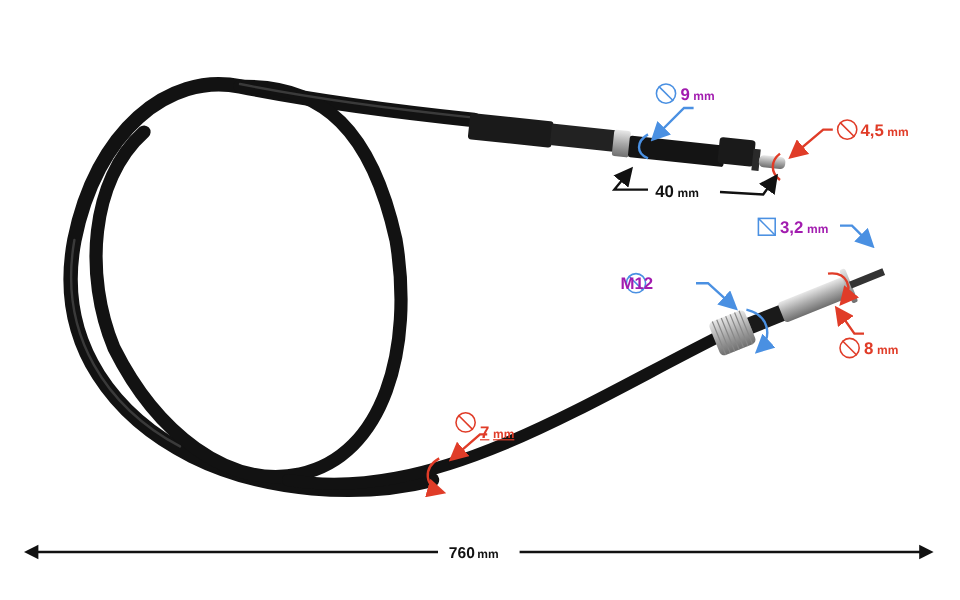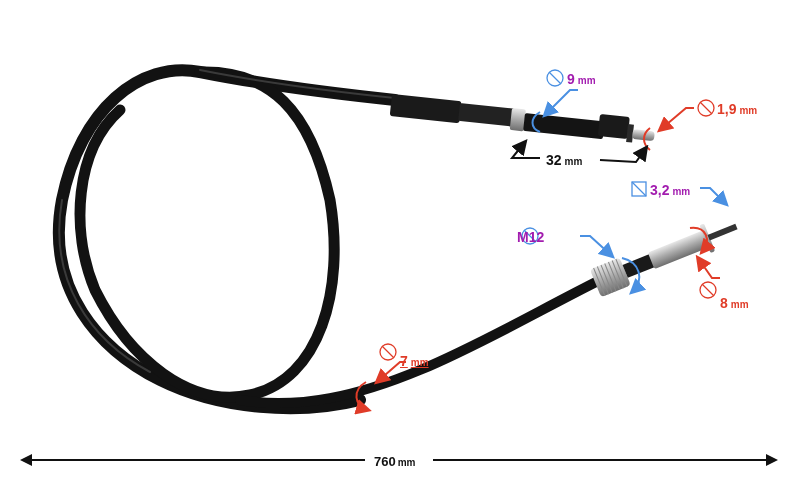--- a/index.html
+++ b/index.html
@@ -128,36 +128,36 @@
     <path d="M20,460 L32,454 L32,466 Z" stroke="none"></path>
     <path d="M778,460 L766,454 L766,466 Z" stroke="none"></path>
   </g>
 </svg>
 
 <div class="lbl blue" style="left:567px; top:71px;">
   <span class="num">9</span><span class="unit">mm</span>
 </div>
 
 <div class="lbl red" style="left:717px; top:101px;">
-  <span class="num">1,9</span><span class="unit">mm</span>
+  <span class="num">4,5</span><span class="unit">mm</span>
 </div>
 
 <div class="lbl black" style="left:546px; top:152px;">
-  <span class="num">32</span><span class="unit">mm</span>
+  <span class="num">40</span><span class="unit">mm</span>
 </div>
 
 <div class="lbl blue" style="left:650px; top:182px;">
   <span class="num">3,2</span><span class="unit">mm</span>
 </div>
 
 <div class="lbl blue" style="left:517px; top:229px;">
   <span class="num">M12</span>
 </div>
 
-<div class="lbl red" style="left:720px; top:283px;margin-top:12px;">
+<div class="lbl red" style="left:720px; top:283px;">
   <span class="num">8</span><span class="unit">mm</span>
 </div>
 
 <div class="lbl red" style="left:400px; top:353px;text-decoration:underline;">
   <span class="num">7</span><span class="unit">mm</span>
 </div>
 
 <div class="dimtext black" style="left:370px; top:453px;">
   <span class="num">760</span><span class="unit">mm</span>
 </div>

